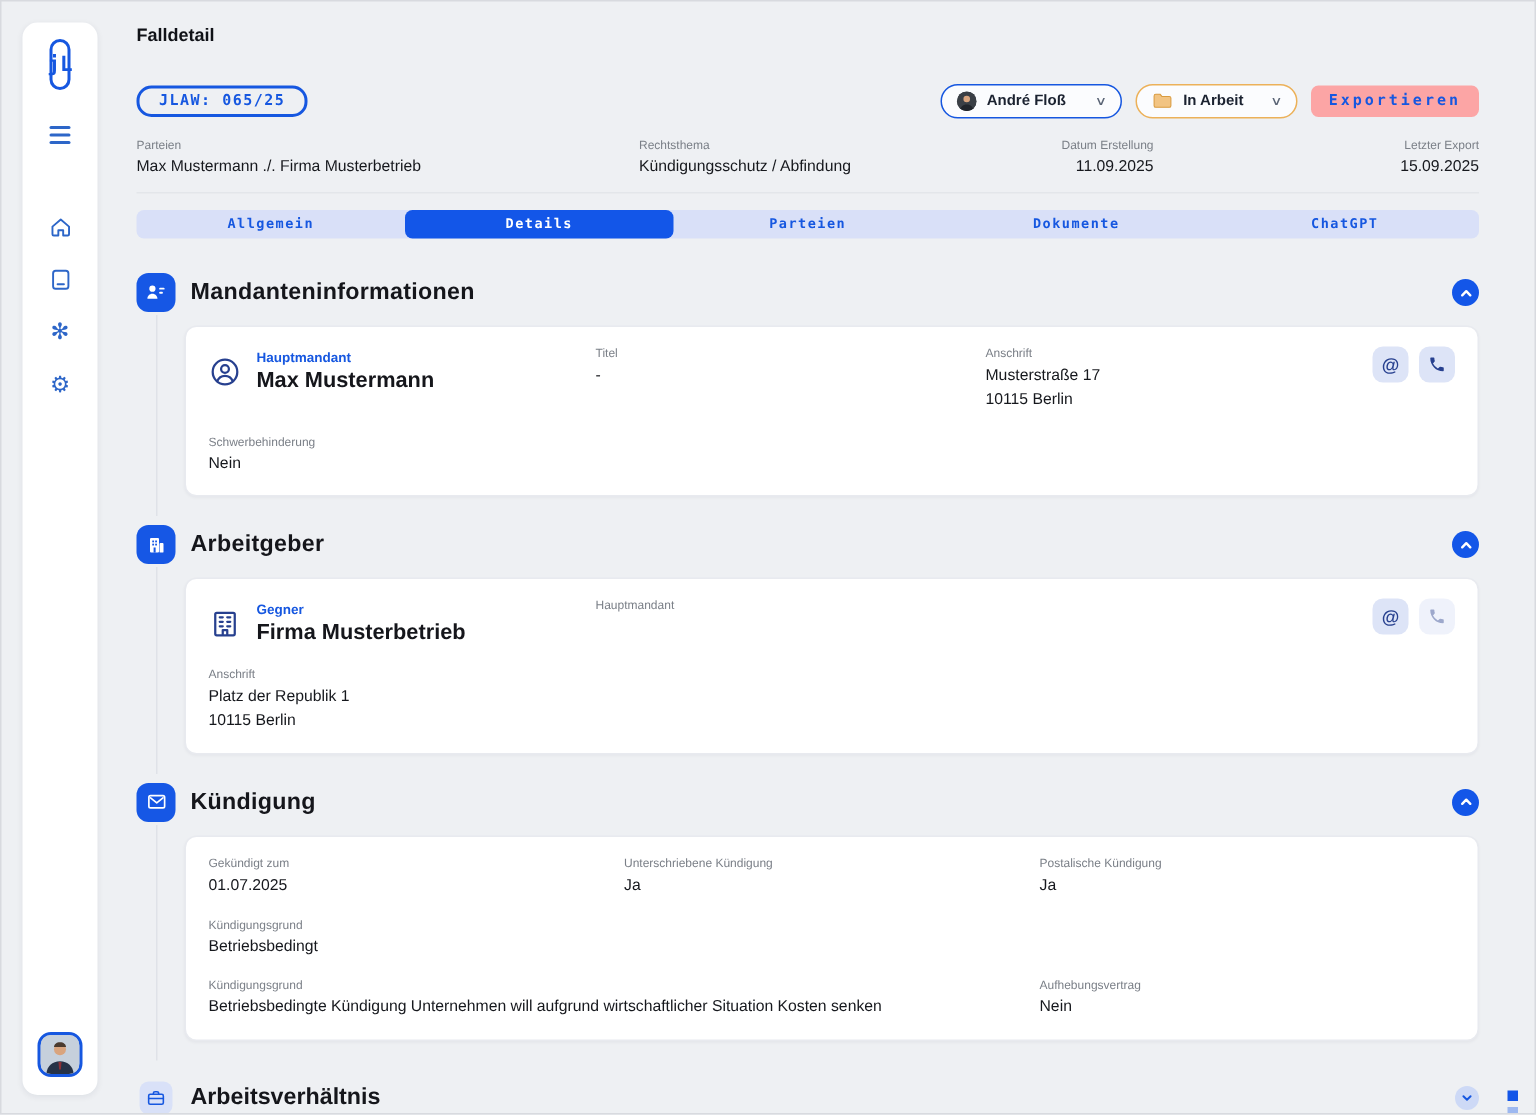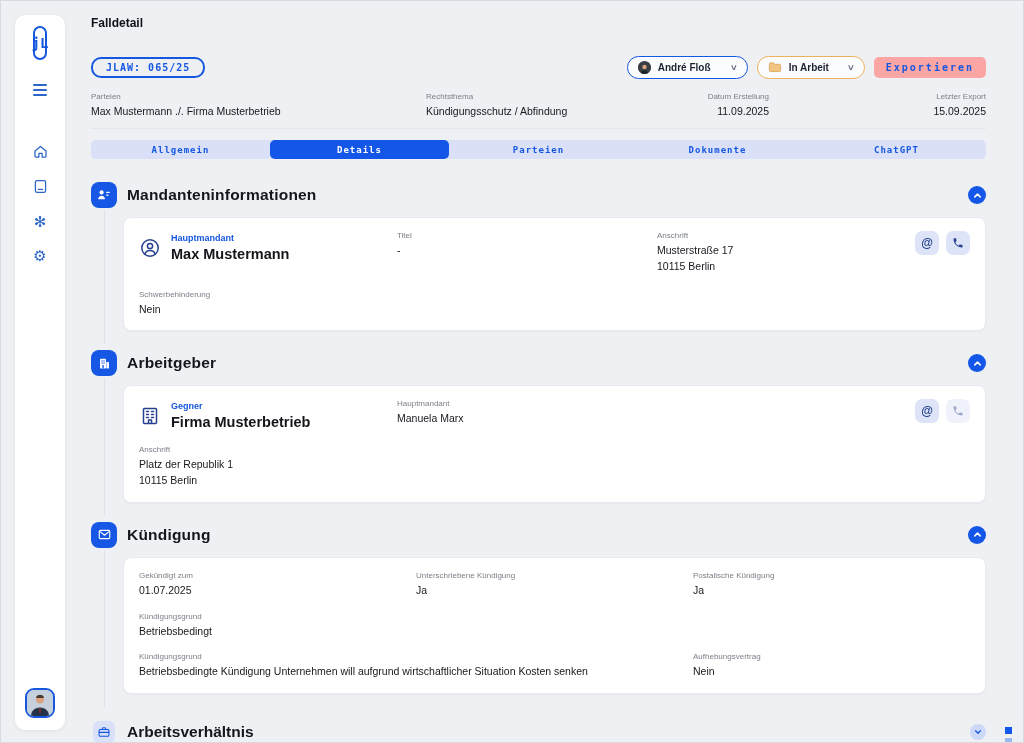--- a/index.html
+++ b/index.html
@@ -331,21 +331,20 @@
                     <path d="M7.5 6.5h2m3 0h2m-7 3h2m3 0h2m-7 3h2m3 0h2M9.5 18v-3h3v3"></path>
                   </svg>
               </span>
               <div>
                 <div class="role-label">Gegner</div>
                 <div class="entity-name">Firma Musterbetrieb</div>
               </div>
             </div>
             <div class="field f-grow">
               <div class="flabel">Hauptmandant</div>
-              <div class="fvalue">Manuela Marx</div>
             </div>
             <div class="contact-icons">
               <span class="icon-chip">@</span>
               <span class="icon-chip disabled">
                 <svg width="12" height="12" viewBox="0 0 24 24">
                     <path d="M6.62 10.79a15.05 15.05 0 0 0 6.59 6.59l2.2-2.2a1 1 0 0 1 1.01-.24c1.12.37 2.33.57 3.58.57a1 1 0 0 1 1 1V20a1 1 0 0 1-1 1C10.85 21 3 13.15 3 3.5a1 1 0 0 1 1-1h3.5a1 1 0 0 1 1 1c0 1.25.2 2.46.57 3.58a1 1 0 0 1-.24 1.01z" fill="#27408f"></path>
                   </svg>
               </span>
             </div>
           </div>

